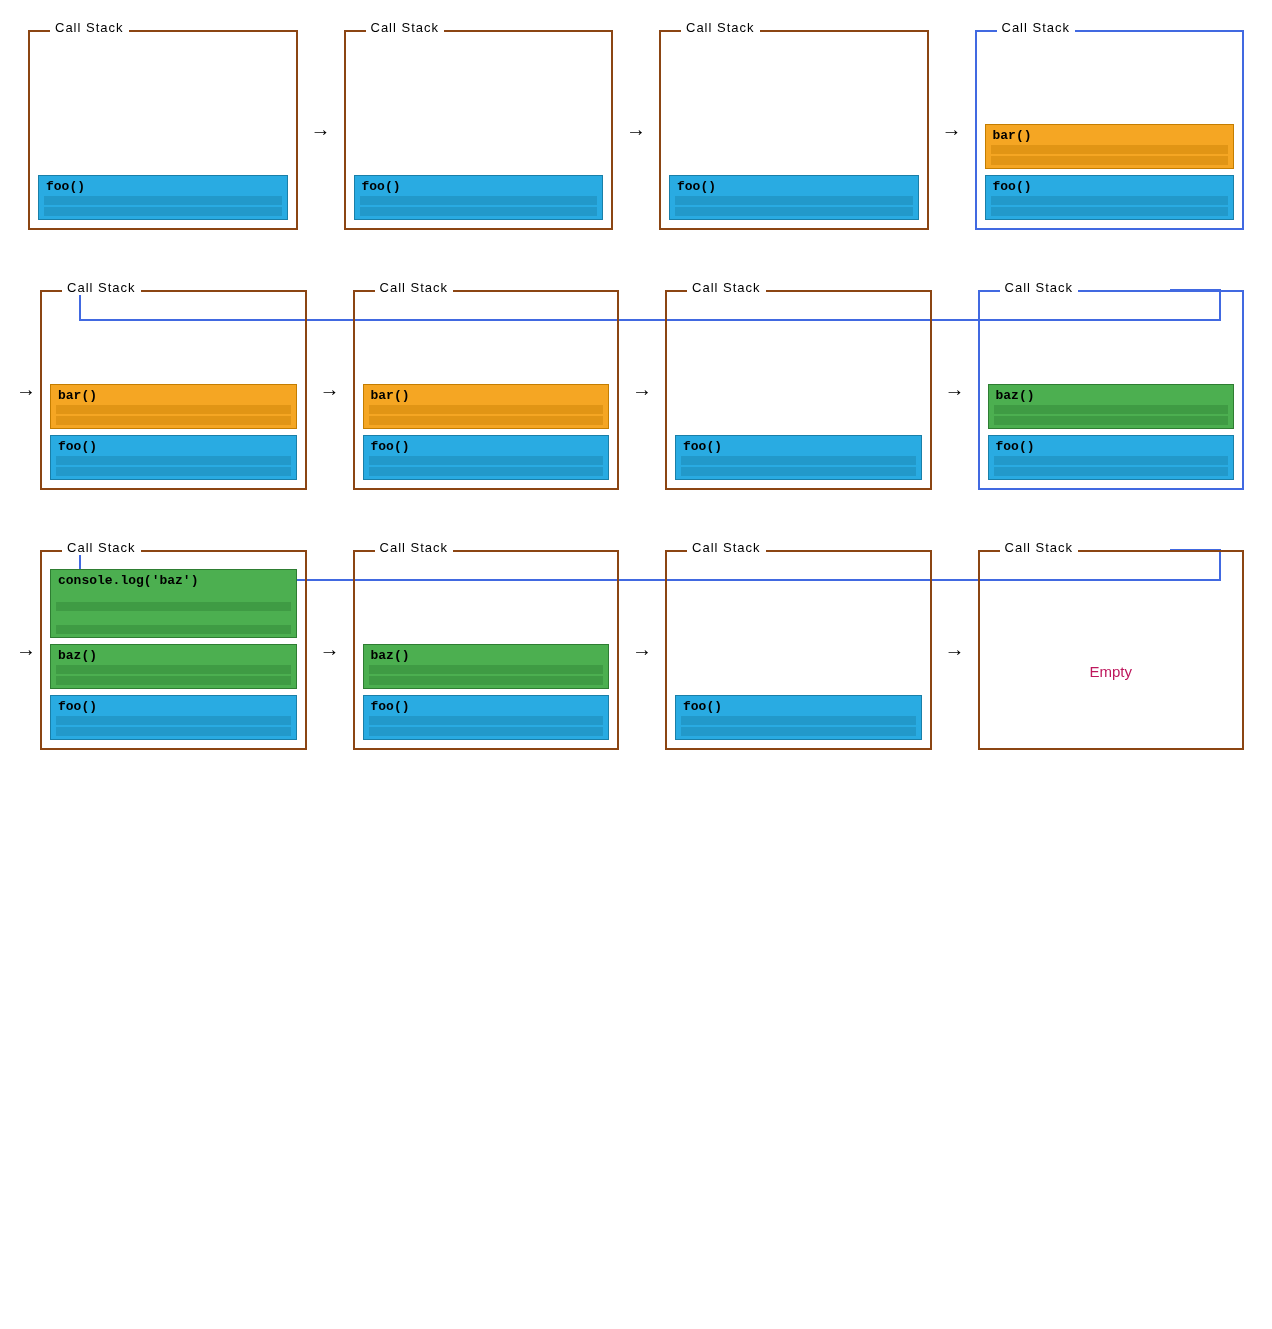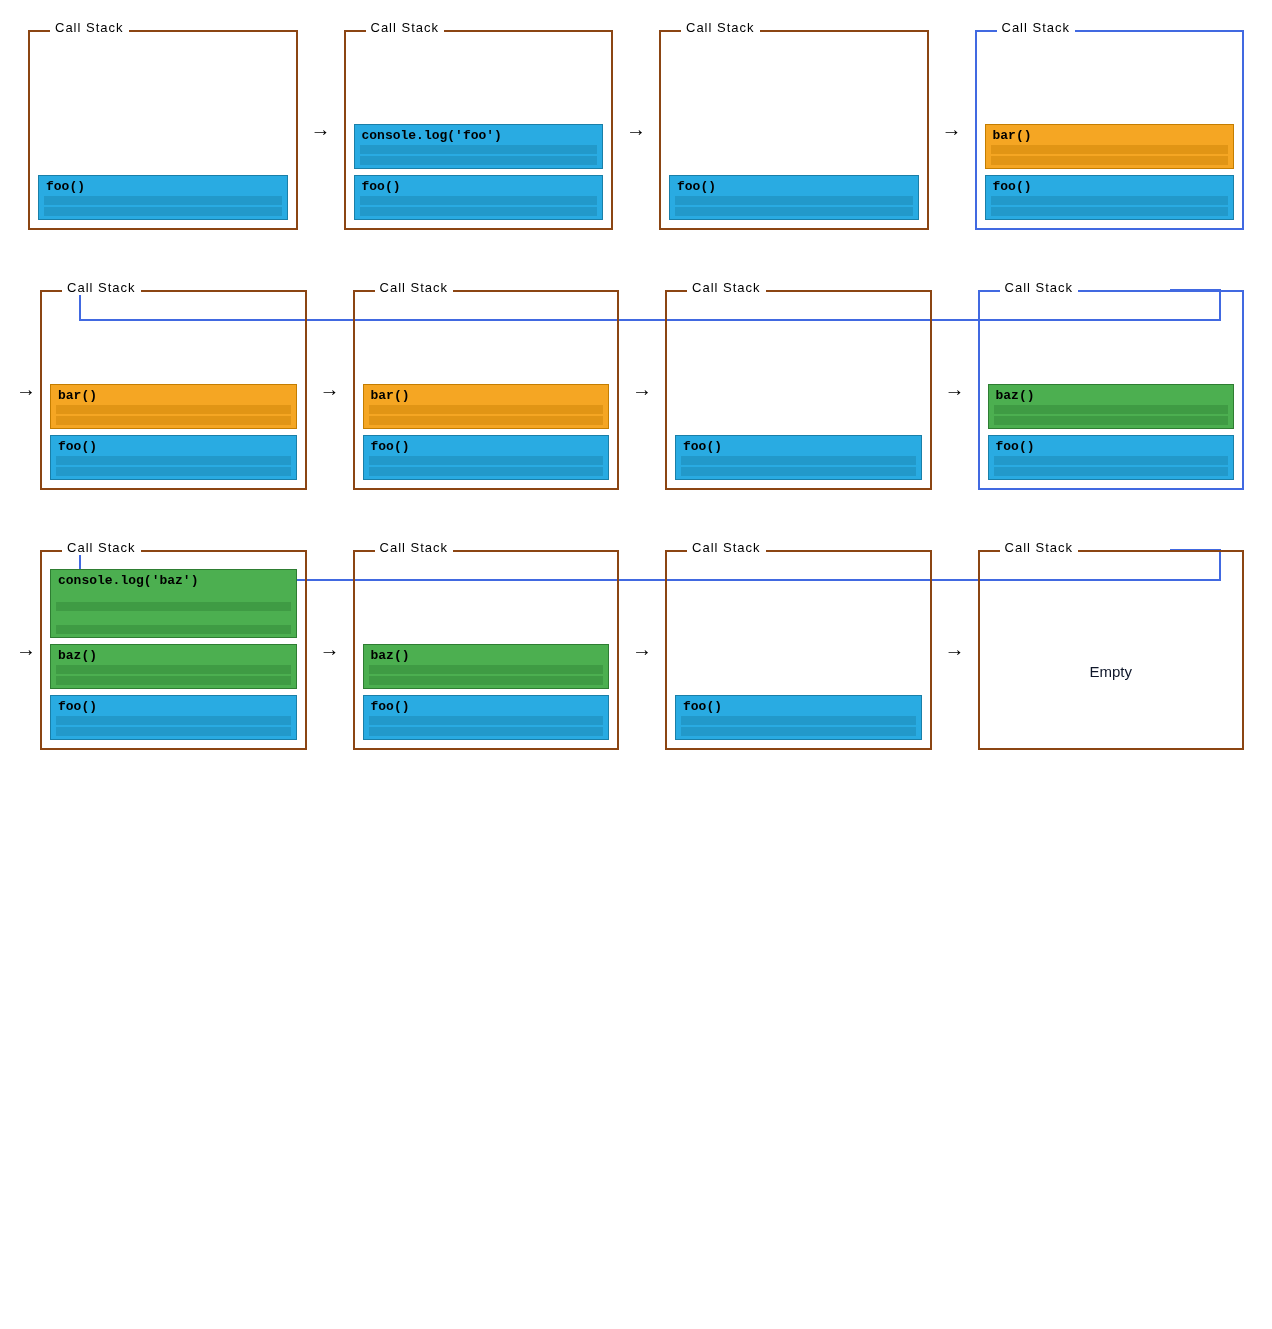--- a/index.html
+++ b/index.html
@@ -27,27 +27,20 @@
             <div style="height: 9px; background: rgb(26, 127, 168); opacity: 0.4;"></div>
           </div>
         </div>
       </div>
       <span style="width: 30px; text-align: center; font-size: 20px; flex-shrink: 0; color: rgb(0, 0, 0);">→</span>
       <div style="flex: 1 1 0%; position: relative;">
         <div style="border: 2px solid rgb(139, 69, 19); margin: 10px 8px; padding: 12px 8px 8px; position: relative; min-height: 200px; display: flex; flex-direction: column; justify-content: flex-end; gap: 6px;">
           <span style="position: absolute; top: -12px; left: 20px; background: rgb(255, 255, 255); padding: 0px 5px; font-size: 13px; font-family: Arial, sans-serif; letter-spacing: 1px;">Call Stack</span>
           <div style="border: 1px solid rgb(26, 127, 168); padding: 3px 5px; background: rgb(41, 171, 226); display: flex; flex-direction: column; gap: 2px;">
             <div style="display: flex; align-items: center;">
-              <span style="font-size: 13px; font-family: &quot;Courier New&quot;, Courier, monospace; font-weight: bold; background: rgb(41, 171, 226); padding: 0px 2px;">console.log('foo')</span>
-            </div>
-            <div style="height: 9px; background: rgb(26, 127, 168); opacity: 0.4;"></div>
-            <div style="height: 9px; background: rgb(26, 127, 168); opacity: 0.4;"></div>
-          </div>
-          <div style="border: 1px solid rgb(26, 127, 168); padding: 3px 5px; background: rgb(41, 171, 226); display: flex; flex-direction: column; gap: 2px;">
-            <div style="display: flex; align-items: center;">
               <span style="font-size: 13px; font-family: &quot;Courier New&quot;, Courier, monospace; font-weight: bold; background: rgb(41, 171, 226); padding: 0px 2px;">foo()</span>
             </div>
             <div style="height: 9px; background: rgb(26, 127, 168); opacity: 0.4;"></div>
             <div style="height: 9px; background: rgb(26, 127, 168); opacity: 0.4;"></div>
           </div>
         </div>
       </div>
       <span style="width: 30px; text-align: center; font-size: 20px; flex-shrink: 0; color: rgb(0, 0, 0);">→</span>
       <div style="flex: 1 1 0%; position: relative;">
         <div style="border: 2px solid rgb(139, 69, 19); margin: 10px 8px; padding: 12px 8px 8px; position: relative; min-height: 200px; display: flex; flex-direction: column; justify-content: flex-end; gap: 6px;">
@@ -225,17 +218,17 @@
             </div>
             <div style="height: 9px; background: rgb(26, 127, 168); opacity: 0.4;"></div>
             <div style="height: 9px; background: rgb(26, 127, 168); opacity: 0.4;"></div>
           </div>
         </div>
       </div>
       <span style="width: 30px; text-align: center; font-size: 20px; flex-shrink: 0; color: rgb(0, 0, 0);">→</span>
       <div style="flex: 1 1 0%; position: relative;">
         <div style="border: 2px solid rgb(139, 69, 19); margin: 10px 8px; padding: 12px 8px 8px; position: relative; min-height: 200px; display: flex; flex-direction: column; justify-content: flex-end; gap: 6px;">
           <span style="position: absolute; top: -12px; left: 20px; background: rgb(255, 255, 255); padding: 0px 5px; font-size: 13px; font-family: Arial, sans-serif; letter-spacing: 1px;">Call Stack</span>
-          <div style="text-align: center; font-family: Arial, sans-serif; font-size: 15px; color: #0f172a; align-self: center; width: 100%; padding: 60px 0px;">Empty</div>
+          <div style="text-align: center; font-family: Arial, sans-serif; font-size: 15px; color: #be185d; align-self: center; width: 100%; padding: 60px 0px;">Empty</div>
         </div>
       </div>
     </div>
   </div>
 
 </body></html>

